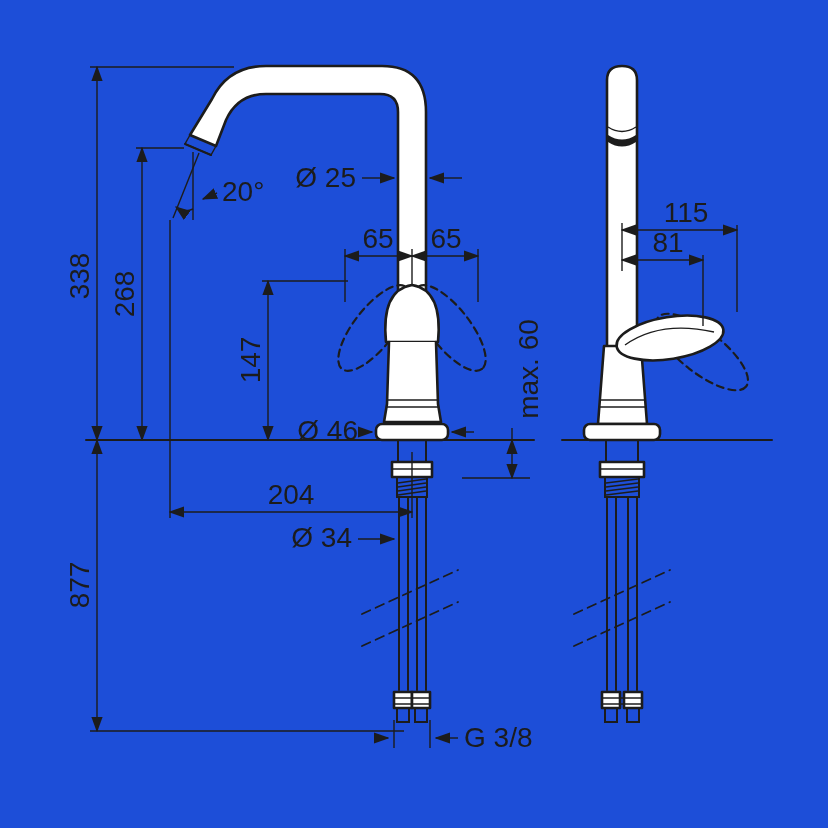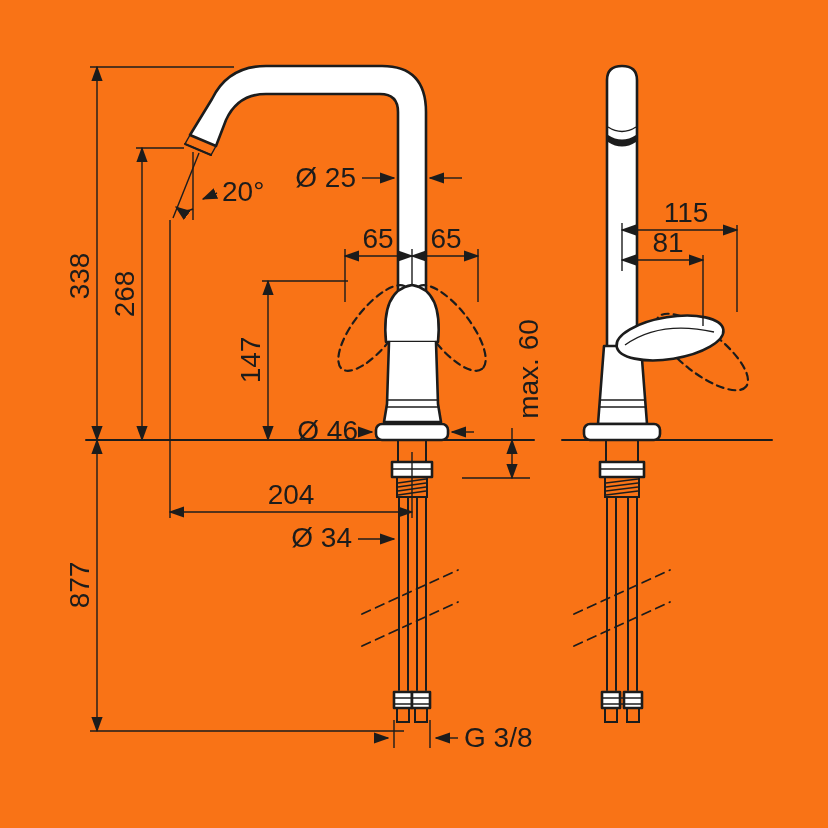--- a/index.html
+++ b/index.html
@@ -1,17 +1,17 @@
 <!DOCTYPE html>
 <html><head>
 <meta charset="utf-8">
 <style>
   html,body { margin:0; padding:0; background:#ffffff; }
   .stage {
-    width:828px; height:828px; background:#f97316; position:relative;
+    width:828px; height:828px; background:#1d4ed8; position:relative;
     font-family:"Liberation Sans", sans-serif;
   }
   svg { display:block; }
   .ol      { stroke:#1c1c1c; stroke-width:2.6; fill:#ffffff; stroke-linejoin:round; stroke-linecap:round; }
   .med     { stroke:#1c1c1c; stroke-width:2;   fill:none;    stroke-linecap:round; }
   .thin    { stroke:#1c1c1c; stroke-width:1.4; fill:none; }
   .dim     { stroke:#1c1c1c; stroke-width:1.4; fill:none; }
   .dash    { stroke:#1c1c1c; stroke-width:2.2; fill:none; stroke-dasharray:7 5; stroke-linecap:round; }
   .dashthin{ stroke:#1c1c1c; stroke-width:1.8; fill:none; stroke-dasharray:9 6; stroke-linecap:round; }
   .fillink { fill:#1c1c1c; stroke:none; }

